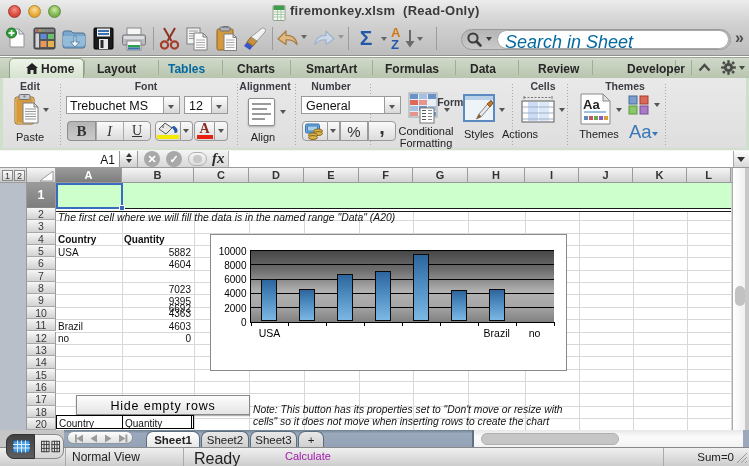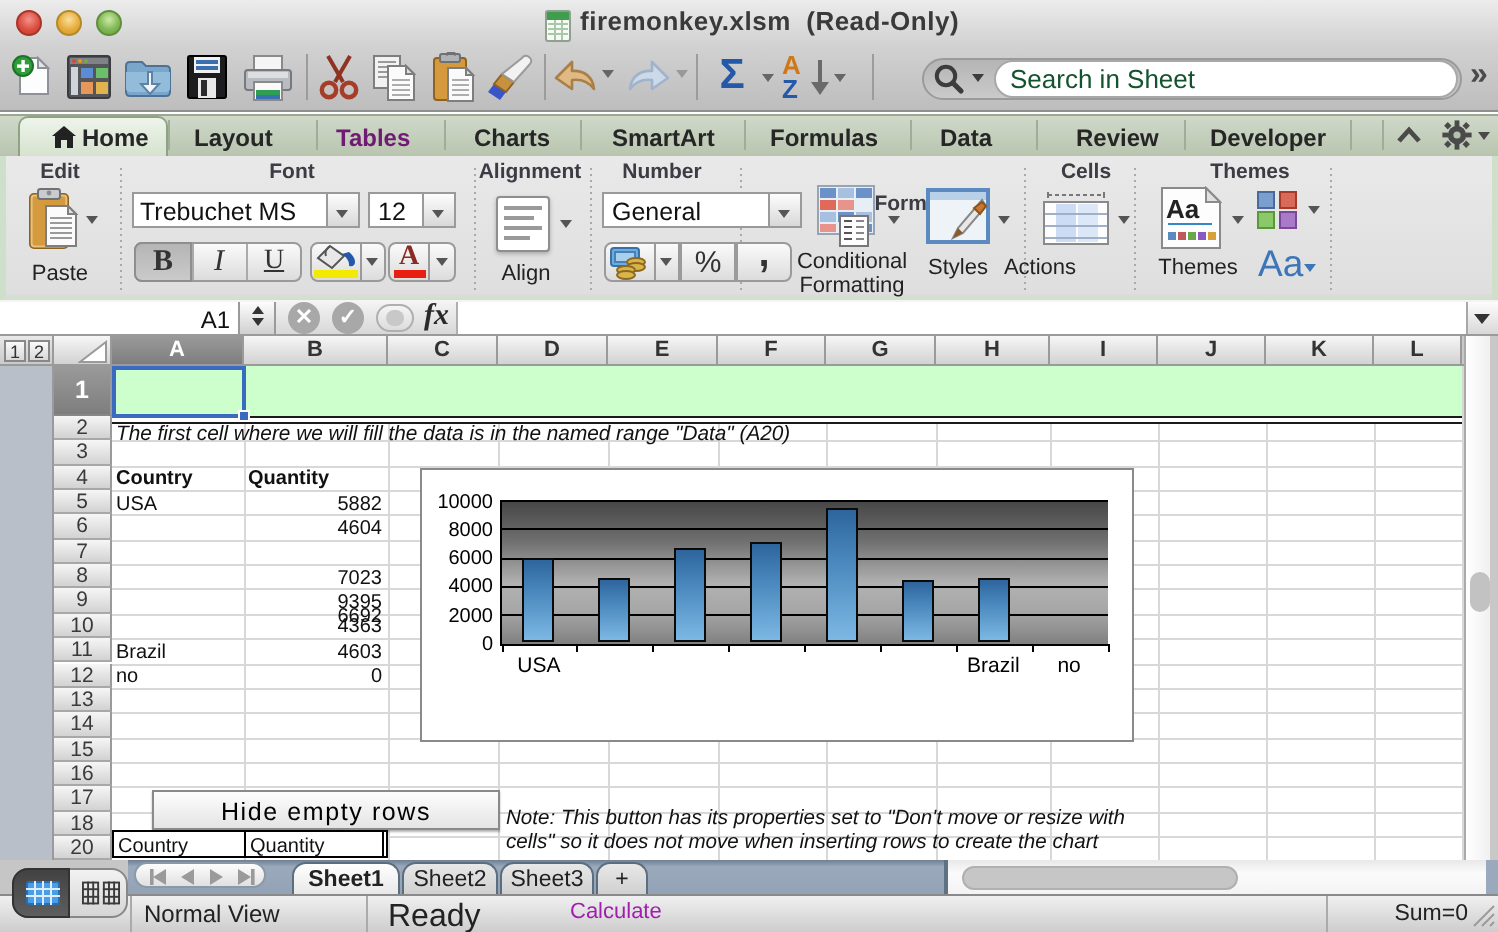--- a/index.html
+++ b/index.html
@@ -127,46 +127,46 @@
 <path d="M1.5 12 L6 18.5 L10.5 12 Z" fill="#6a6a6a"></path>
 </svg>
 <div class="abs" style="left:417px;top:37px;width:0;height:0;border-left:3.5px solid transparent;border-right:3.5px solid transparent;border-top:4.5px solid #666;"></div>
 <div class="abs" style="left:461px;top:29px;width:270px;height:21px;border-radius:11px;background:linear-gradient(180deg,#b5b5b5,#cacaca);border:1px solid #9a9a9a;"></div>
 <div class="abs" style="left:497px;top:30px;width:232px;height:19px;border-radius:10px;background:#fff;border:1px solid #a8a8a8;"></div>
 <svg class="abs" style="left:466px;top:31px;" width="18" height="17" viewBox="0 0 18 17">
 <circle cx="7" cy="7" r="4.6" fill="none" stroke="#3c3c3c" stroke-width="2"></circle>
 <line x1="10.5" y1="10.5" x2="14.5" y2="14.5" stroke="#3c3c3c" stroke-width="2.6" stroke-linecap="round"></line>
 </svg>
 <div class="abs" style="left:486px;top:37px;width:0;height:0;border-left:3.5px solid transparent;border-right:3.5px solid transparent;border-top:4.5px solid #3c3c3c;"></div>
-<div class="abs" style="left:505px;top:32px;width:160px;height:16px;font-size:13px;color:#14532d;">Search in Sheet</div>
+<div class="abs" style="left:505px;top:32px;width:160px;height:16px;font-size:18px;color:#0369a1;font-style:italic;">Search in Sheet</div>
 <div class="abs" style="left:735px;top:29px;width:14px;height:20px;font-size:16px;font-weight:bold;color:#4a4a4a;">»</div>
 <div class="abs" style="left:0;top:57px;width:749px;height:21px;background:linear-gradient(180deg,#d0d9ca,#b8c5ae);border-top:1px solid #9aa892;"></div>
 <div class="abs" style="left:84px;top:60px;width:1px;height:15px;background:#9fae97;"></div>
 <div class="abs" style="left:158px;top:60px;width:1px;height:15px;background:#9fae97;"></div>
 <div class="abs" style="left:222px;top:60px;width:1px;height:15px;background:#9fae97;"></div>
 <div class="abs" style="left:290px;top:60px;width:1px;height:15px;background:#9fae97;"></div>
 <div class="abs" style="left:372px;top:60px;width:1px;height:15px;background:#9fae97;"></div>
 <div class="abs" style="left:455px;top:60px;width:1px;height:15px;background:#9fae97;"></div>
 <div class="abs" style="left:518px;top:60px;width:1px;height:15px;background:#9fae97;"></div>
 <div class="abs" style="left:592px;top:60px;width:1px;height:15px;background:#9fae97;"></div>
 <div class="abs" style="left:675px;top:60px;width:1px;height:15px;background:#9fae97;"></div>
 <div class="abs" style="left:691px;top:60px;width:1px;height:15px;background:#9fae97;"></div>
 <div class="abs" style="left:9px;top:58px;width:75px;height:20px;background:linear-gradient(180deg,#eef4ea,#d6e2cf);border:1px solid #8fa286;border-bottom:0;border-radius:5px 5px 0 0;"></div>
 <svg class="abs" style="left:26px;top:63px;" width="12" height="11" viewBox="0 0 12 11">
 <path d="M6 0 L12 5 H10.5 V11 H7.5 V7 H4.5 V11 H1.5 V5 H0 Z" fill="#222"></path>
 </svg>
 <div class="abs" style="left:41px;top:62px;height:13px;font-size:12px;font-weight:bold;color:#262626;">Home</div>
 <div class="abs" style="left:97px;top:62px;height:13px;font-size:12px;font-weight:bold;color:#262626;">Layout</div>
-<div class="abs" style="left:168px;top:62px;height:13px;font-size:12px;font-weight:bold;color:#701a75;">Tables</div>
+<div class="abs" style="left:168px;top:62px;height:13px;font-size:12px;font-weight:bold;color:#0369a1;">Tables</div>
 <div class="abs" style="left:237px;top:62px;height:13px;font-size:12px;font-weight:bold;color:#262626;">Charts</div>
 <div class="abs" style="left:306px;top:62px;height:13px;font-size:12px;font-weight:bold;color:#262626;">SmartArt</div>
 <div class="abs" style="left:385px;top:62px;height:13px;font-size:12px;font-weight:bold;color:#262626;">Formulas</div>
 <div class="abs" style="left:470px;top:62px;height:13px;font-size:12px;font-weight:bold;color:#262626;text-align:center;">Data</div>
 <div class="abs" style="left:538px;top:62px;height:13px;font-size:12px;font-weight:bold;color:#262626;">Review</div>
-<div class="abs" style="left:605px;top:62px;height:13px;font-size:12px;font-weight:bold;color:#262626;">Developer</div>
+<div class="abs" style="left:627px;top:62px;height:13px;font-size:12px;font-weight:bold;color:#262626;">Developer</div>
 <svg class="abs" style="left:698px;top:63px;" width="13" height="9" viewBox="0 0 13 9">
 <path d="M1.5 7.5 L6.5 2 L11.5 7.5" fill="none" stroke="#4a4a4a" stroke-width="2.4"></path>
 </svg>
 <svg class="abs" style="left:721px;top:60px;" width="15" height="15" viewBox="0 0 15 15">
 <g fill="#4a4a4a">
       <circle cx="7.5" cy="7.5" r="4.6"></circle>
 <rect x="6.3" y="0.2" width="2.4" height="3"></rect>
       <rect x="6.3" y="11.8" width="2.4" height="3"></rect>
 <rect x="0.2" y="6.3" width="3" height="2.4"></rect>
       <rect x="11.8" y="6.3" width="3" height="2.4"></rect>

